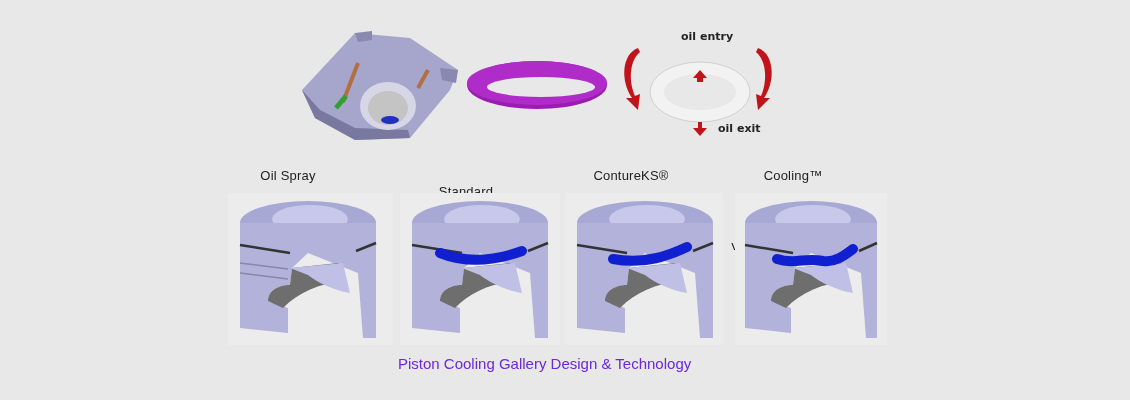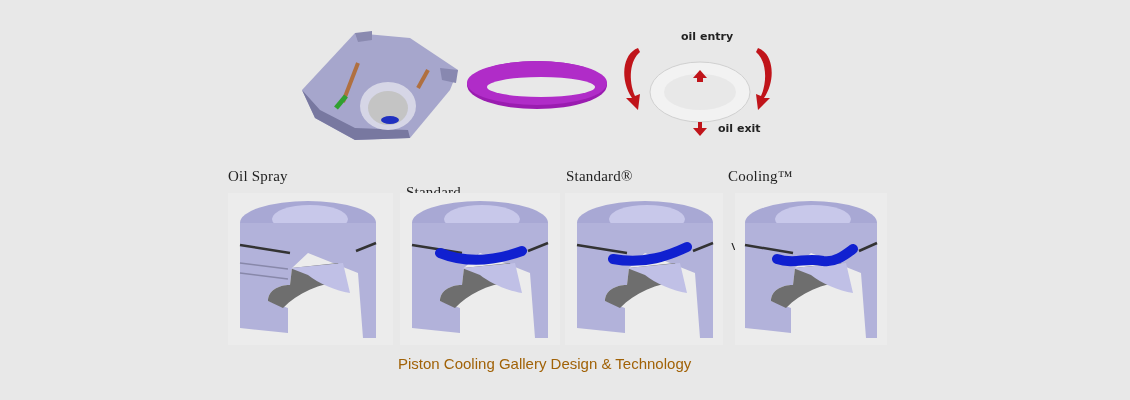--- a/index.html
+++ b/index.html
@@ -4,31 +4,31 @@
   <style>
     html, body { margin: 0; padding: 0; }
     body {
       width: 1130px; height: 400px; overflow: hidden;
       background: #e8e8e8;
       position: relative;
       font-family: "DejaVu Sans", sans-serif;
     }
     .abs { position: absolute; }
     .label {
-      position: absolute; font-size: 15px; color: #222;
-      font-family: Liberation Serif, serif; 
+      position: absolute; font-size: 13px; color: #222;
+      font-family: Liberation Sans, sans-serif; text-align: center;
       letter-spacing: 0.2px;
     }
     .small-label {
       position: absolute; font-size: 11px; font-weight: bold; color: #222;
       font-family: "DejaVu Sans", sans-serif;
     }
     .caption {
       position: absolute; left: 398px; top: 355px; width: 330px;
-      font-size: 15px; color: #a16207;
+      font-size: 15px; color: #6d28d9;
       font-family: "Liberation Sans", sans-serif;
     }
     .panel { position: absolute; background: #ececec; }
   </style>
 </head>
 <body>
 
 <svg class="abs" style="left:300px;top:28px" width="160" height="115" viewBox="0 0 160 115">
   <polygon points="2,62 55,5 110,10 158,42 150,62 110,110 55,112 15,90" fill="#a6a6cc"></polygon>
   <polygon points="2,62 15,90 55,112 110,110 108,102 55,100 20,82" fill="#7878a0"></polygon>
@@ -54,21 +54,21 @@
   <ellipse cx="80" cy="52" rx="50" ry="30" fill="#f2f2f2" stroke="#d0d0d0" stroke-width="1"></ellipse>
   <ellipse cx="80" cy="52" rx="36" ry="18" fill="#e8e8e8"></ellipse>
   <polygon points="80,30 73,38 77,38 77,42 83,42 83,38 87,38" fill="#c0141a"></polygon>
   <polygon points="78,82 82,82 82,88 87,88 80,96 73,88 78,88" fill="#c0141a"></polygon>
 </svg>
 <span class="small-label" style="left:681px;top:30px">oil entry</span>
 <span class="small-label" style="left:718px;top:122px">oil exit</span>
 
 <div class="label" style="left:228px;top:168px;width:120px">Oil Spray</div>
 <div class="label" style="left:406px;top:184px;width:120px">Standard</div>
-<div class="label" style="left:566px;top:168px;width:130px">Standard®</div>
+<div class="label" style="left:566px;top:168px;width:130px">ContureKS®</div>
 <div class="label" style="left:728px;top:168px;width:130px">Cooling™</div>
 
 <div class="panel" style="left:228px;top:193px;width:165px;height:152px">
   <svg width="165" height="152" viewBox="0 0 165 152">
     <ellipse cx="80" cy="30" rx="68" ry="22" fill="#a8a8d4"></ellipse>
     <ellipse cx="82" cy="26" rx="38" ry="14" fill="#c8c8ea"></ellipse>
     <path d="M12,30 L12,135 L60,140 L60,115 L40,108 C40,98 50,92 62,92 L64,75 L80,60 L130,80 L135,145 L148,145 L148,30 Z" fill="#b2b2da"></path>
     <path d="M40,108 C40,98 50,92 62,92 L64,75 L110,70 L118,88 C90,90 70,100 55,115 Z" fill="#6e6e6e"></path>
     <path d="M62,75 L115,70 L122,100 C108,98 90,90 80,82 Z" fill="#c0c0e6"></path>
     <line x1="12" y1="52" x2="62" y2="60" stroke="#333" stroke-width="2.5"></line>

